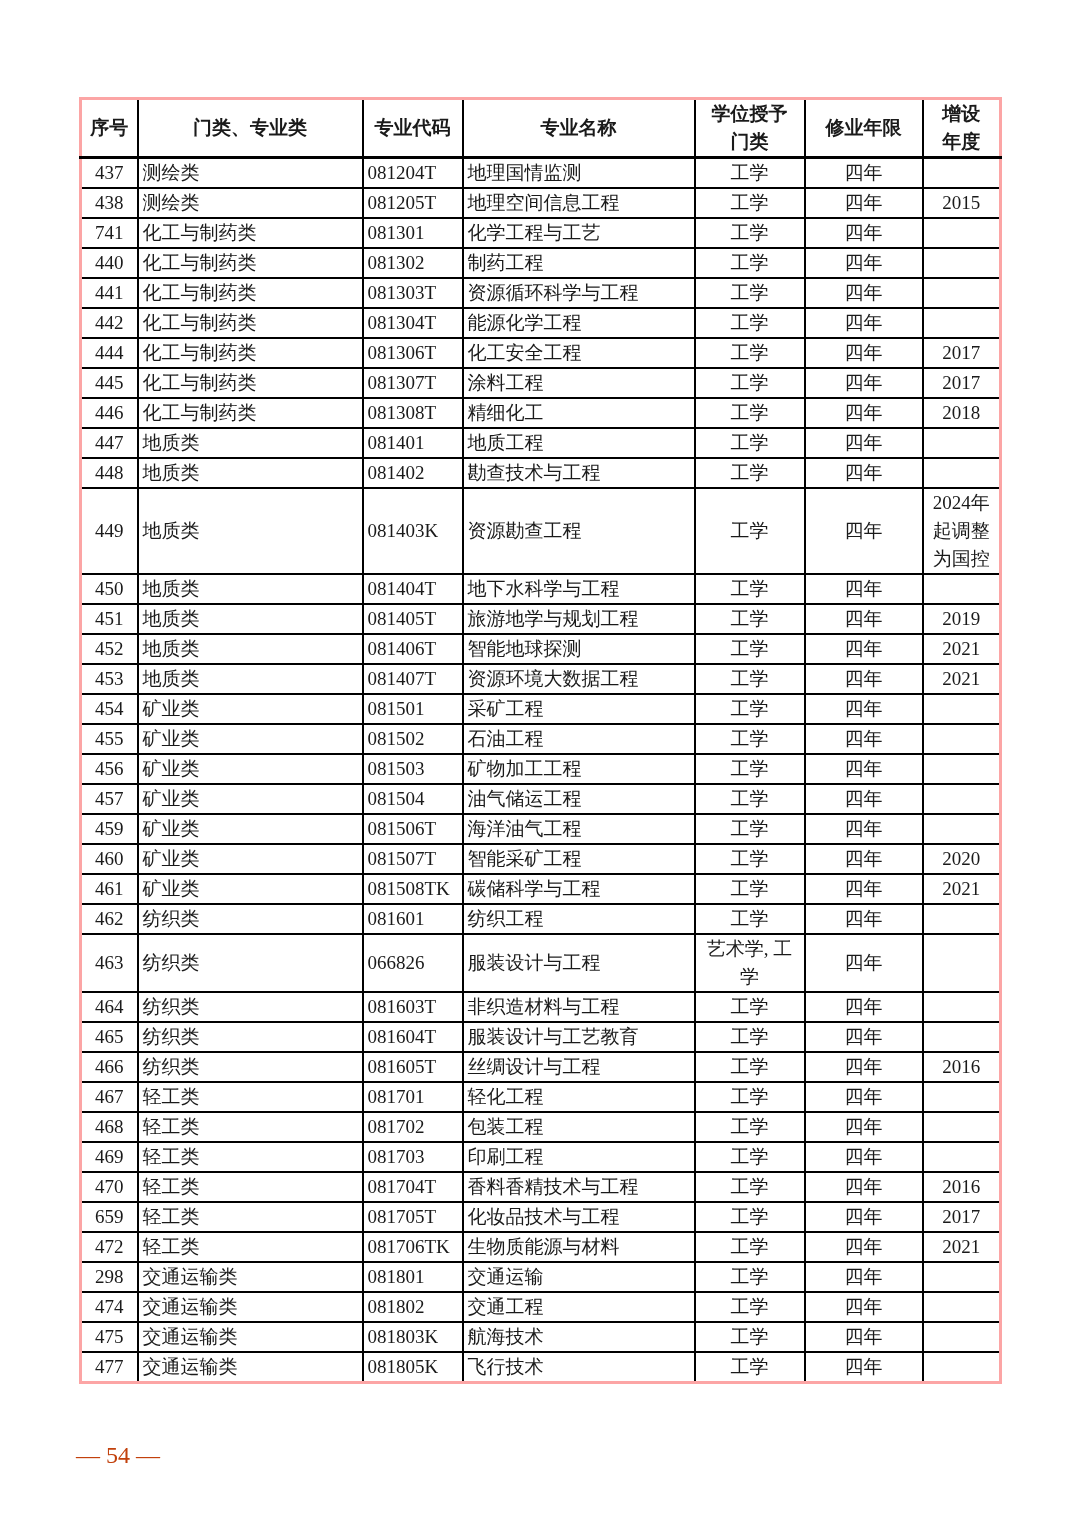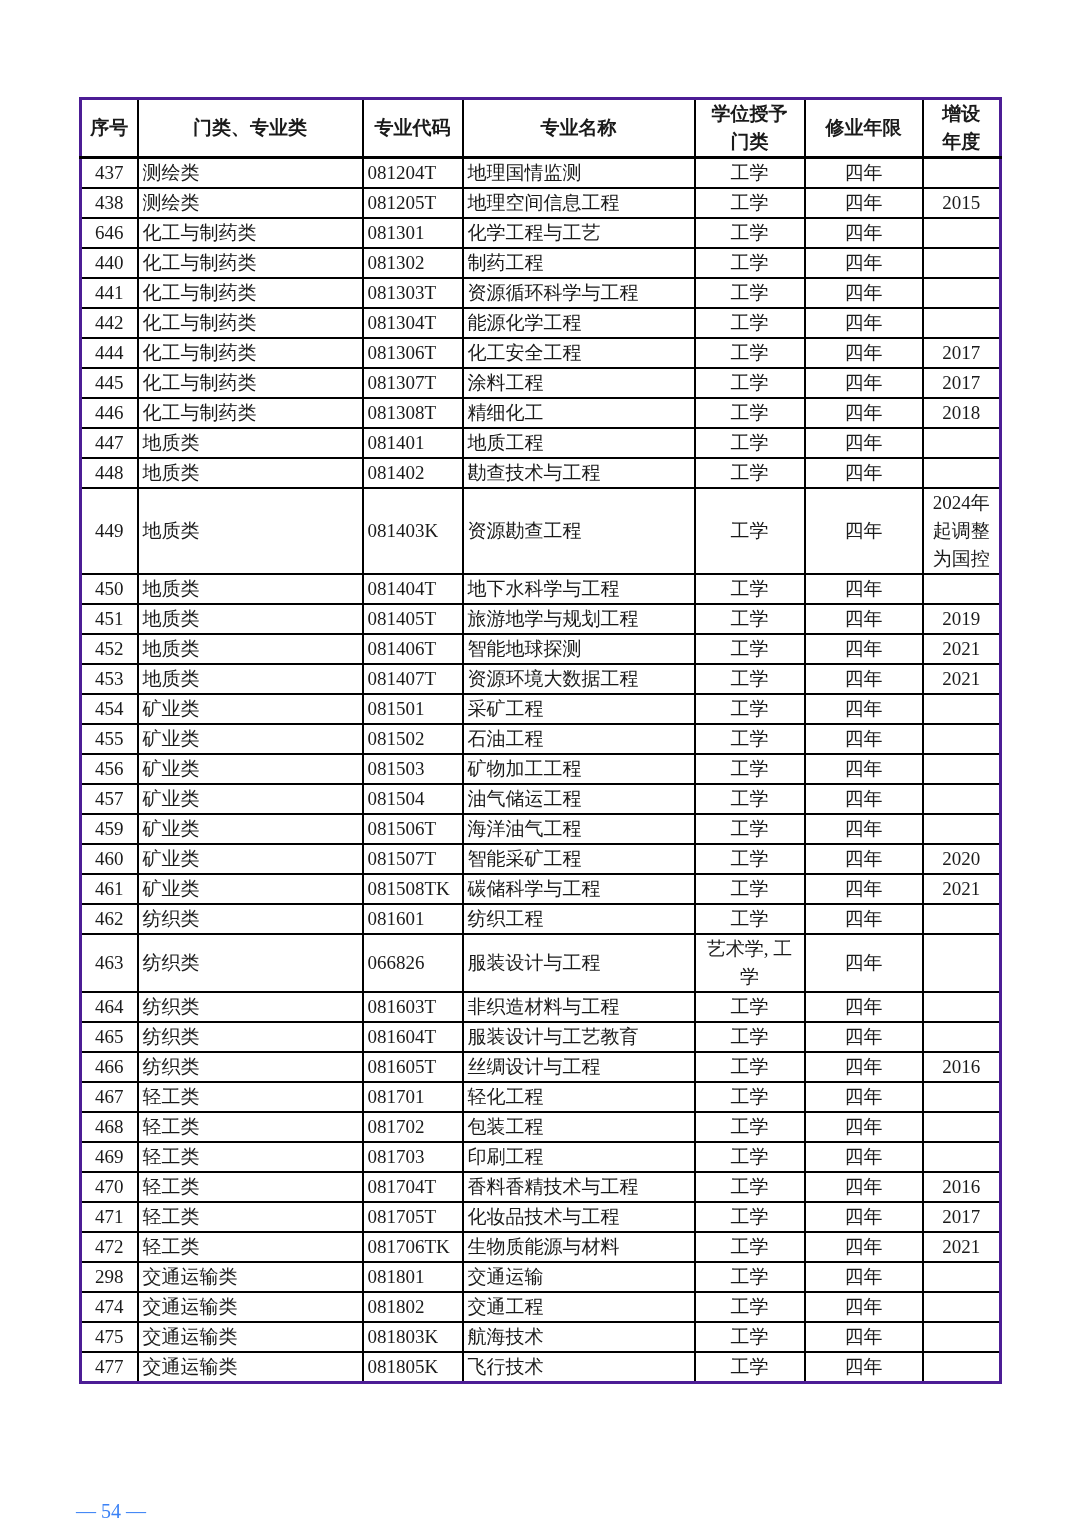--- a/index.html
+++ b/index.html
@@ -20,21 +20,21 @@
     background: #ffffff;
     overflow: hidden;
   }
   table.majors {
     position: absolute;
     left: 79px;
     top: 97px;
     width: 922px;
     table-layout: fixed;
     border-collapse: collapse;
-    border: 3px solid #4c1d95;
+    border: 3px solid #fca5a5;
   }
   table.majors th,
   table.majors td {
     border: 2px solid #000000;
     font-size: 19px;
     line-height: 28px;
     overflow: hidden;
     vertical-align: middle;
   }
   table.majors thead tr {
@@ -54,23 +54,23 @@
     text-align: left;
     padding: 0 4px;
   }
   td.c-center {
     text-align: center;
     padding: 0 2px;
   }
   .footer {
     position: absolute;
     left: 76px;
-    top: 1500px;
-    font-size: 20px;
-    color: #3b82f6;
+    top: 1442px;
+    font-size: 24px;
+    color: #c2410c;
   }
 </style>
 </head>
 <body>
 
 <div class="page">
   <table class="majors">
     <colgroup>
       <col style="width:57px">
       <col style="width:225px">
@@ -106,21 +106,21 @@
         <tr>
           <td class="c-center">438</td>
           <td class="c-left">测绘类</td>
           <td class="c-left">081205T</td>
           <td class="c-left">地理空间信息工程</td>
           <td class="c-center">工学</td>
           <td class="c-center">四年</td>
           <td class="c-center">2015</td>
         </tr>
         <tr>
-          <td class="c-center">646</td>
+          <td class="c-center">741</td>
           <td class="c-left">化工与制药类</td>
           <td class="c-left">081301</td>
           <td class="c-left">化学工程与工艺</td>
           <td class="c-center">工学</td>
           <td class="c-center">四年</td>
           <td class="c-center"></td>
         </tr>
         <tr>
           <td class="c-center">440</td>
           <td class="c-left">化工与制药类</td>
@@ -376,21 +376,21 @@
         <tr>
           <td class="c-center">470</td>
           <td class="c-left">轻工类</td>
           <td class="c-left">081704T</td>
           <td class="c-left">香料香精技术与工程</td>
           <td class="c-center">工学</td>
           <td class="c-center">四年</td>
           <td class="c-center">2016</td>
         </tr>
         <tr>
-          <td class="c-center">471</td>
+          <td class="c-center">659</td>
           <td class="c-left">轻工类</td>
           <td class="c-left">081705T</td>
           <td class="c-left">化妆品技术与工程</td>
           <td class="c-center">工学</td>
           <td class="c-center">四年</td>
           <td class="c-center">2017</td>
         </tr>
         <tr>
           <td class="c-center">472</td>
           <td class="c-left">轻工类</td>

